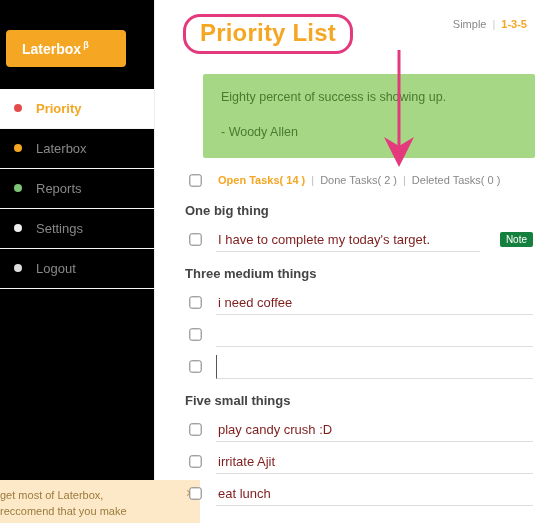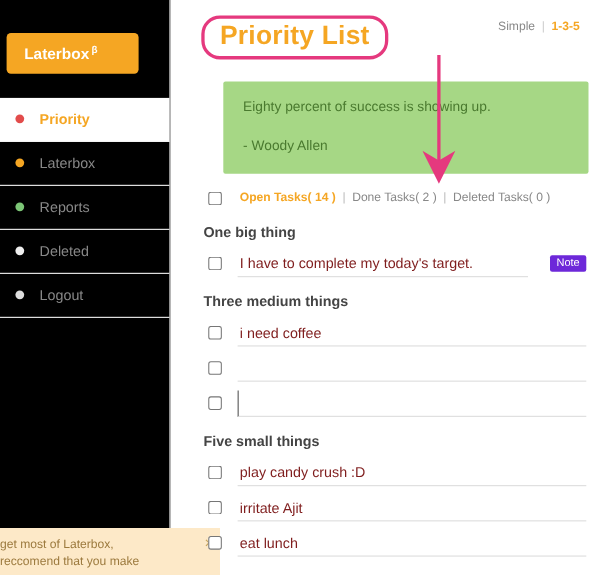--- a/index.html
+++ b/index.html
@@ -41,21 +41,21 @@
   .filters .flabel { color: #888; cursor: pointer; }
   .filters .flabel.active { color: #f5a623; font-weight: 700; }
   .filters .fsep { color: #bbb; }
 
   .section { margin-top: 14px; padding-right: 10px; }
   .section h3 { font-size: 13px; font-weight: 700; color: #444; margin-bottom: 10px; margin-left: 2px; }
   .task-row { display: flex; align-items: center; gap: 14px; margin-bottom: 8px; margin-left: 6px; }
   .task-row input[type=checkbox] { flex-shrink: 0; transform: scale(0.95); }
   .task-text { flex: 1; font-size: 13px; color: #7f1d1d; border: none; border-bottom: 1px solid #ddd; padding: 4px 2px; outline: none; min-width: 0; background: transparent; }
   @keyframes blink { 50% { border-left-color: transparent; } }
-  .note-badge { background: #6d28d9; color: #fff; font-size: 10px; padding: 2px 6px; border-radius: 2px; margin-left: 6px; cursor: pointer; flex-shrink: 0; }
+  .note-badge { background: #15803d; color: #fff; font-size: 10px; padding: 2px 6px; border-radius: 2px; margin-left: 6px; cursor: pointer; flex-shrink: 0; }
 </style>
 </head>
 <body>
 
 <div class="app">
   <aside class="sidebar">
     <button class="logo-btn">
       <span>Laterbox</span><sup>β</sup>
     </button>
     <ul class="nav">
@@ -66,21 +66,21 @@
       <li>
         <span class="dot dot-orange"></span>
         <span>Laterbox</span>
       </li>
       <li>
         <span class="dot dot-green"></span>
         <span>Reports</span>
       </li>
       <li>
         <span class="dot dot-grey"></span>
-        <span>Deleted</span>
+        <span>Settings</span>
       </li>
       <li>
         <span class="dot dot-lightgrey"></span>
         <span>Logout</span>
       </li>
     </ul>
     <div class="tip">
       <span class="close">×</span>
       <div class="l1">get most of Laterbox,</div>
       <div class="l2">reccomend that you make</div>

